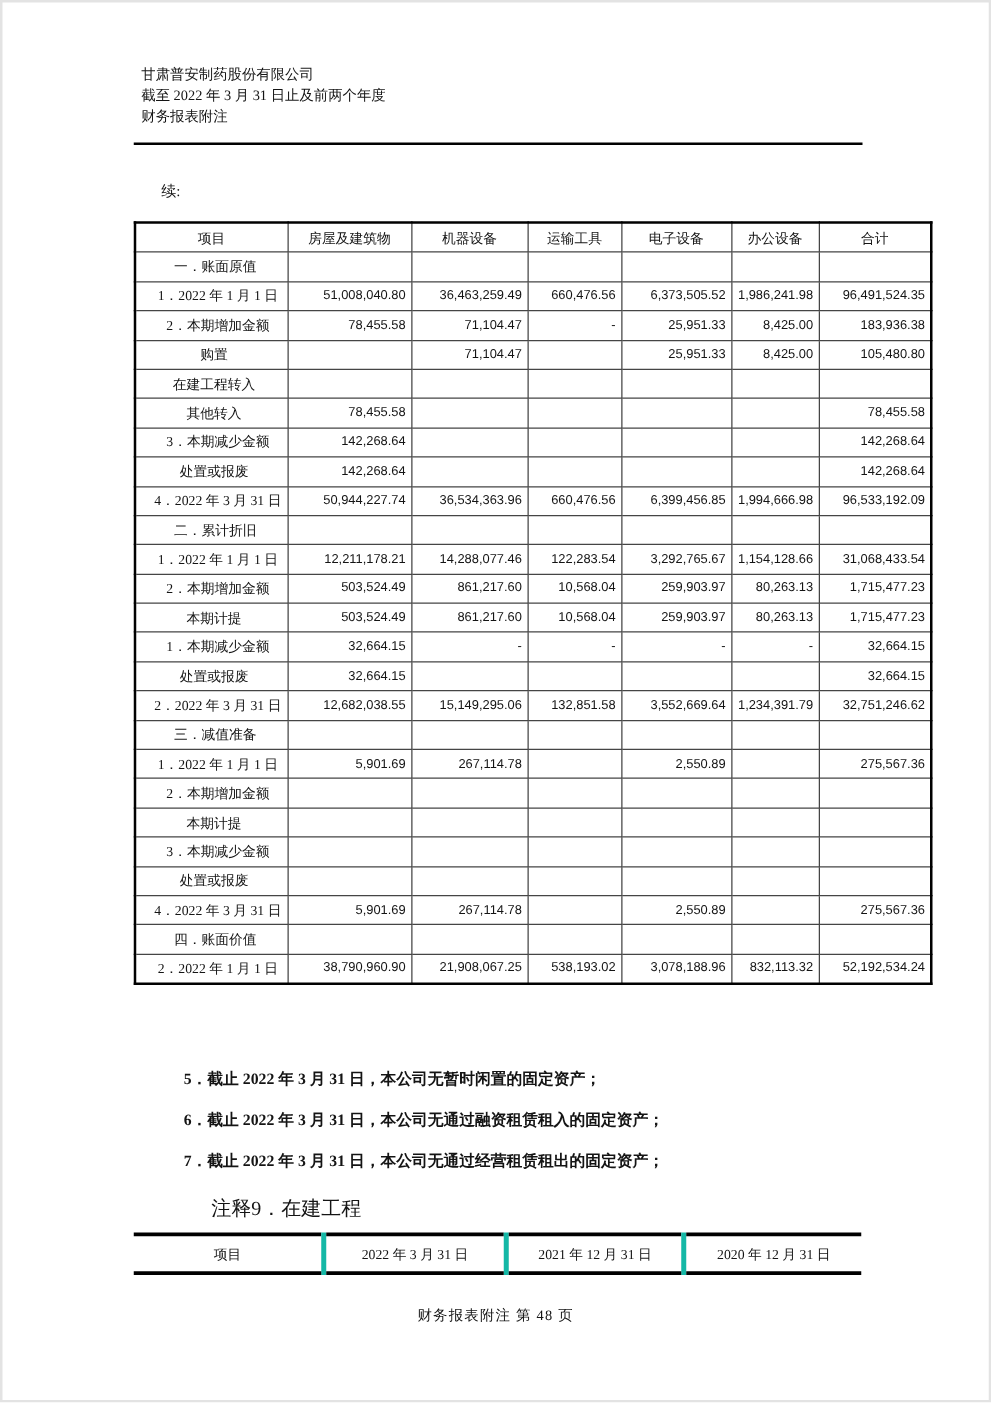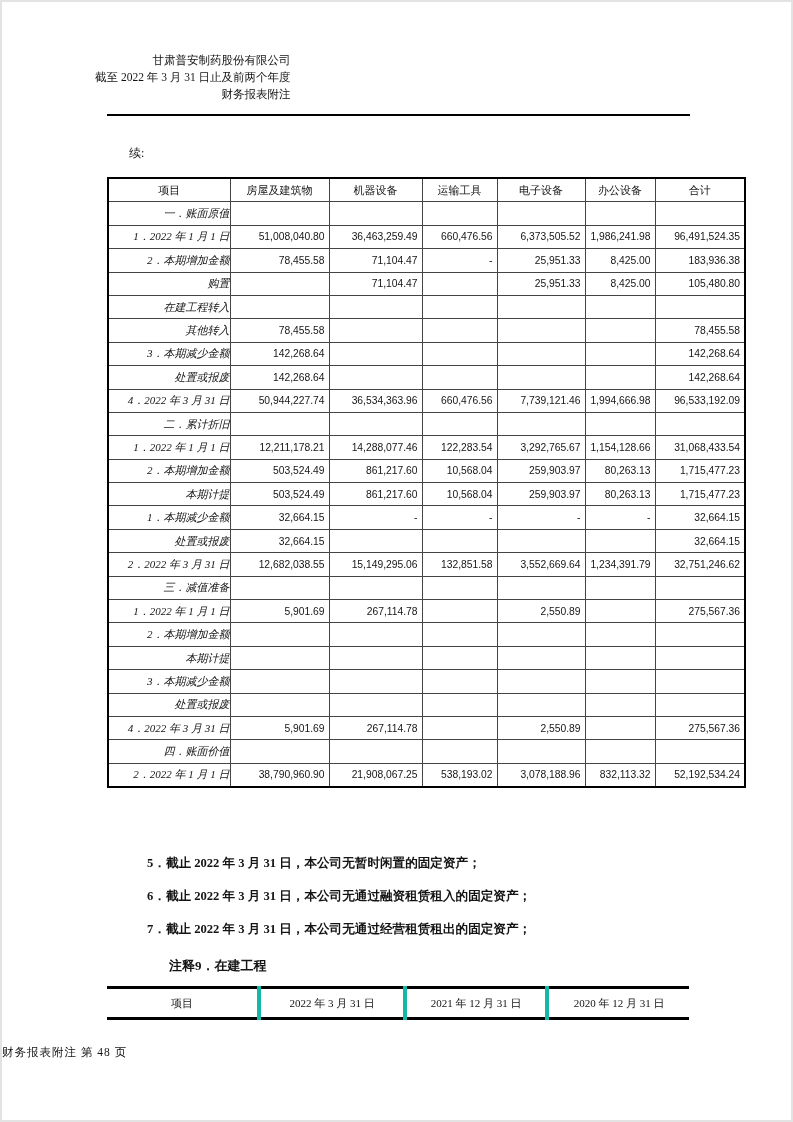--- a/index.html
+++ b/index.html
@@ -1,53 +1,53 @@
 <!DOCTYPE html>
 <html><head>
 <meta charset="utf-8">
 <style>
   html,body { margin:0; padding:0; background:#fff; }
   .page {
     position:relative; width:793px; height:1122px; background:#ffffff;
     font-family:"Liberation Serif","DejaVu Serif",serif; color:#141414;
     box-sizing:border-box; border:2px solid #e3e3e3; overflow:hidden;
   }
-  .doc-header { position:absolute; left:93px; top:50px; font-size:11.5px; line-height:17px;text-align:right; }
+  .doc-header { position:absolute; left:111px; top:50px; font-size:11.5px; line-height:17px; }
   .doc-header div { white-space:nowrap; }
   .header-rule { position:absolute; left:105px; top:112px; width:583px; height:2px; background:#000; }
   .continued { position:absolute; left:127px; top:143px; font-size:12px; }
 
   
   .fa-wrap { position:absolute; left:105px; top:175px; }
   table.fa-table { border-collapse:collapse; table-layout:fixed; width:637px;
     border:2px solid #000; }
   .fa-table th, .fa-table td { border:1px solid #454545; height:22.4px; padding:0;
     overflow:hidden; white-space:nowrap; }
   .fa-table th { font-weight:normal; font-size:11px; text-align:center; }
-  .fa-table td.label { font-size:11px; text-align:right;font-style:italic; }
+  .fa-table td.label { font-size:11px; text-align:center; }
   .fa-table td.num { font-family:"Liberation Sans","DejaVu Sans",sans-serif;
     font-size:10.3px; text-align:right; padding-right:4px; }
   .fa-table td.ind0 { padding-left:6px; }
   .fa-table td.ind1 { padding-left:10px; }
   .fa-table td.ind2 { padding-left:4px; }
 
   
   .notes { position:absolute; left:145px; top:826px; width:540px;margin-top:25px; }
   .notes p { margin:0 0 13px 0; font-size:12.6px; font-weight:bold; line-height:20px; white-space:nowrap; }
 
   
-  .note9-title { position:absolute; left:167px; top:955px; font-size:13px; font-weight:bold; }
+  .note9-title { position:absolute; left:167px; top:955px; font-size:16px; font-weight:normal; }
   .cip-wrap { position:absolute; left:105px; top:984px; }
   table.cip-table { border-collapse:collapse; table-layout:fixed; width:582px;
     border-top:3px solid #000; border-bottom:3px solid #000; }
   .cip-table th { font-weight:normal; font-size:11px; text-align:center; height:26px;
     border-left:4px solid #14b8a6; white-space:nowrap; }
   .cip-table th:first-child { border-left:none; }
 
-  .page-footer { position:absolute; left:0; top:1043px; width:100%; text-align:left;
+  .page-footer { position:absolute; left:0; top:1043px; width:100%; text-align:center;
     font-size:11.5px; letter-spacing:1px; }
 </style>
 </head>
 <body>
 
 <div class="page">
 
   <div class="doc-header">
     <div>甘肃普安制药股份有限公司</div>
     <div>截至 2022 年 3 月 31 日止及前两个年度</div>
@@ -150,21 +150,21 @@
             <td class="num"></td>
             <td class="num"></td>
             <td class="num"></td>
             <td class="num">142,268.64</td>
           </tr>
           <tr>
             <td class="label ind1">4．2022 年 3 月 31 日</td>
             <td class="num">50,944,227.74</td>
             <td class="num">36,534,363.96</td>
             <td class="num">660,476.56</td>
-            <td class="num">7,739,121.46</td>
+            <td class="num">6,399,456.85</td>
             <td class="num">1,994,666.98</td>
             <td class="num">96,533,192.09</td>
           </tr>
           <tr>
             <td class="label ind0">二．累计折旧</td>
             <td class="num"></td>
             <td class="num"></td>
             <td class="num"></td>
             <td class="num"></td>
             <td class="num"></td>

